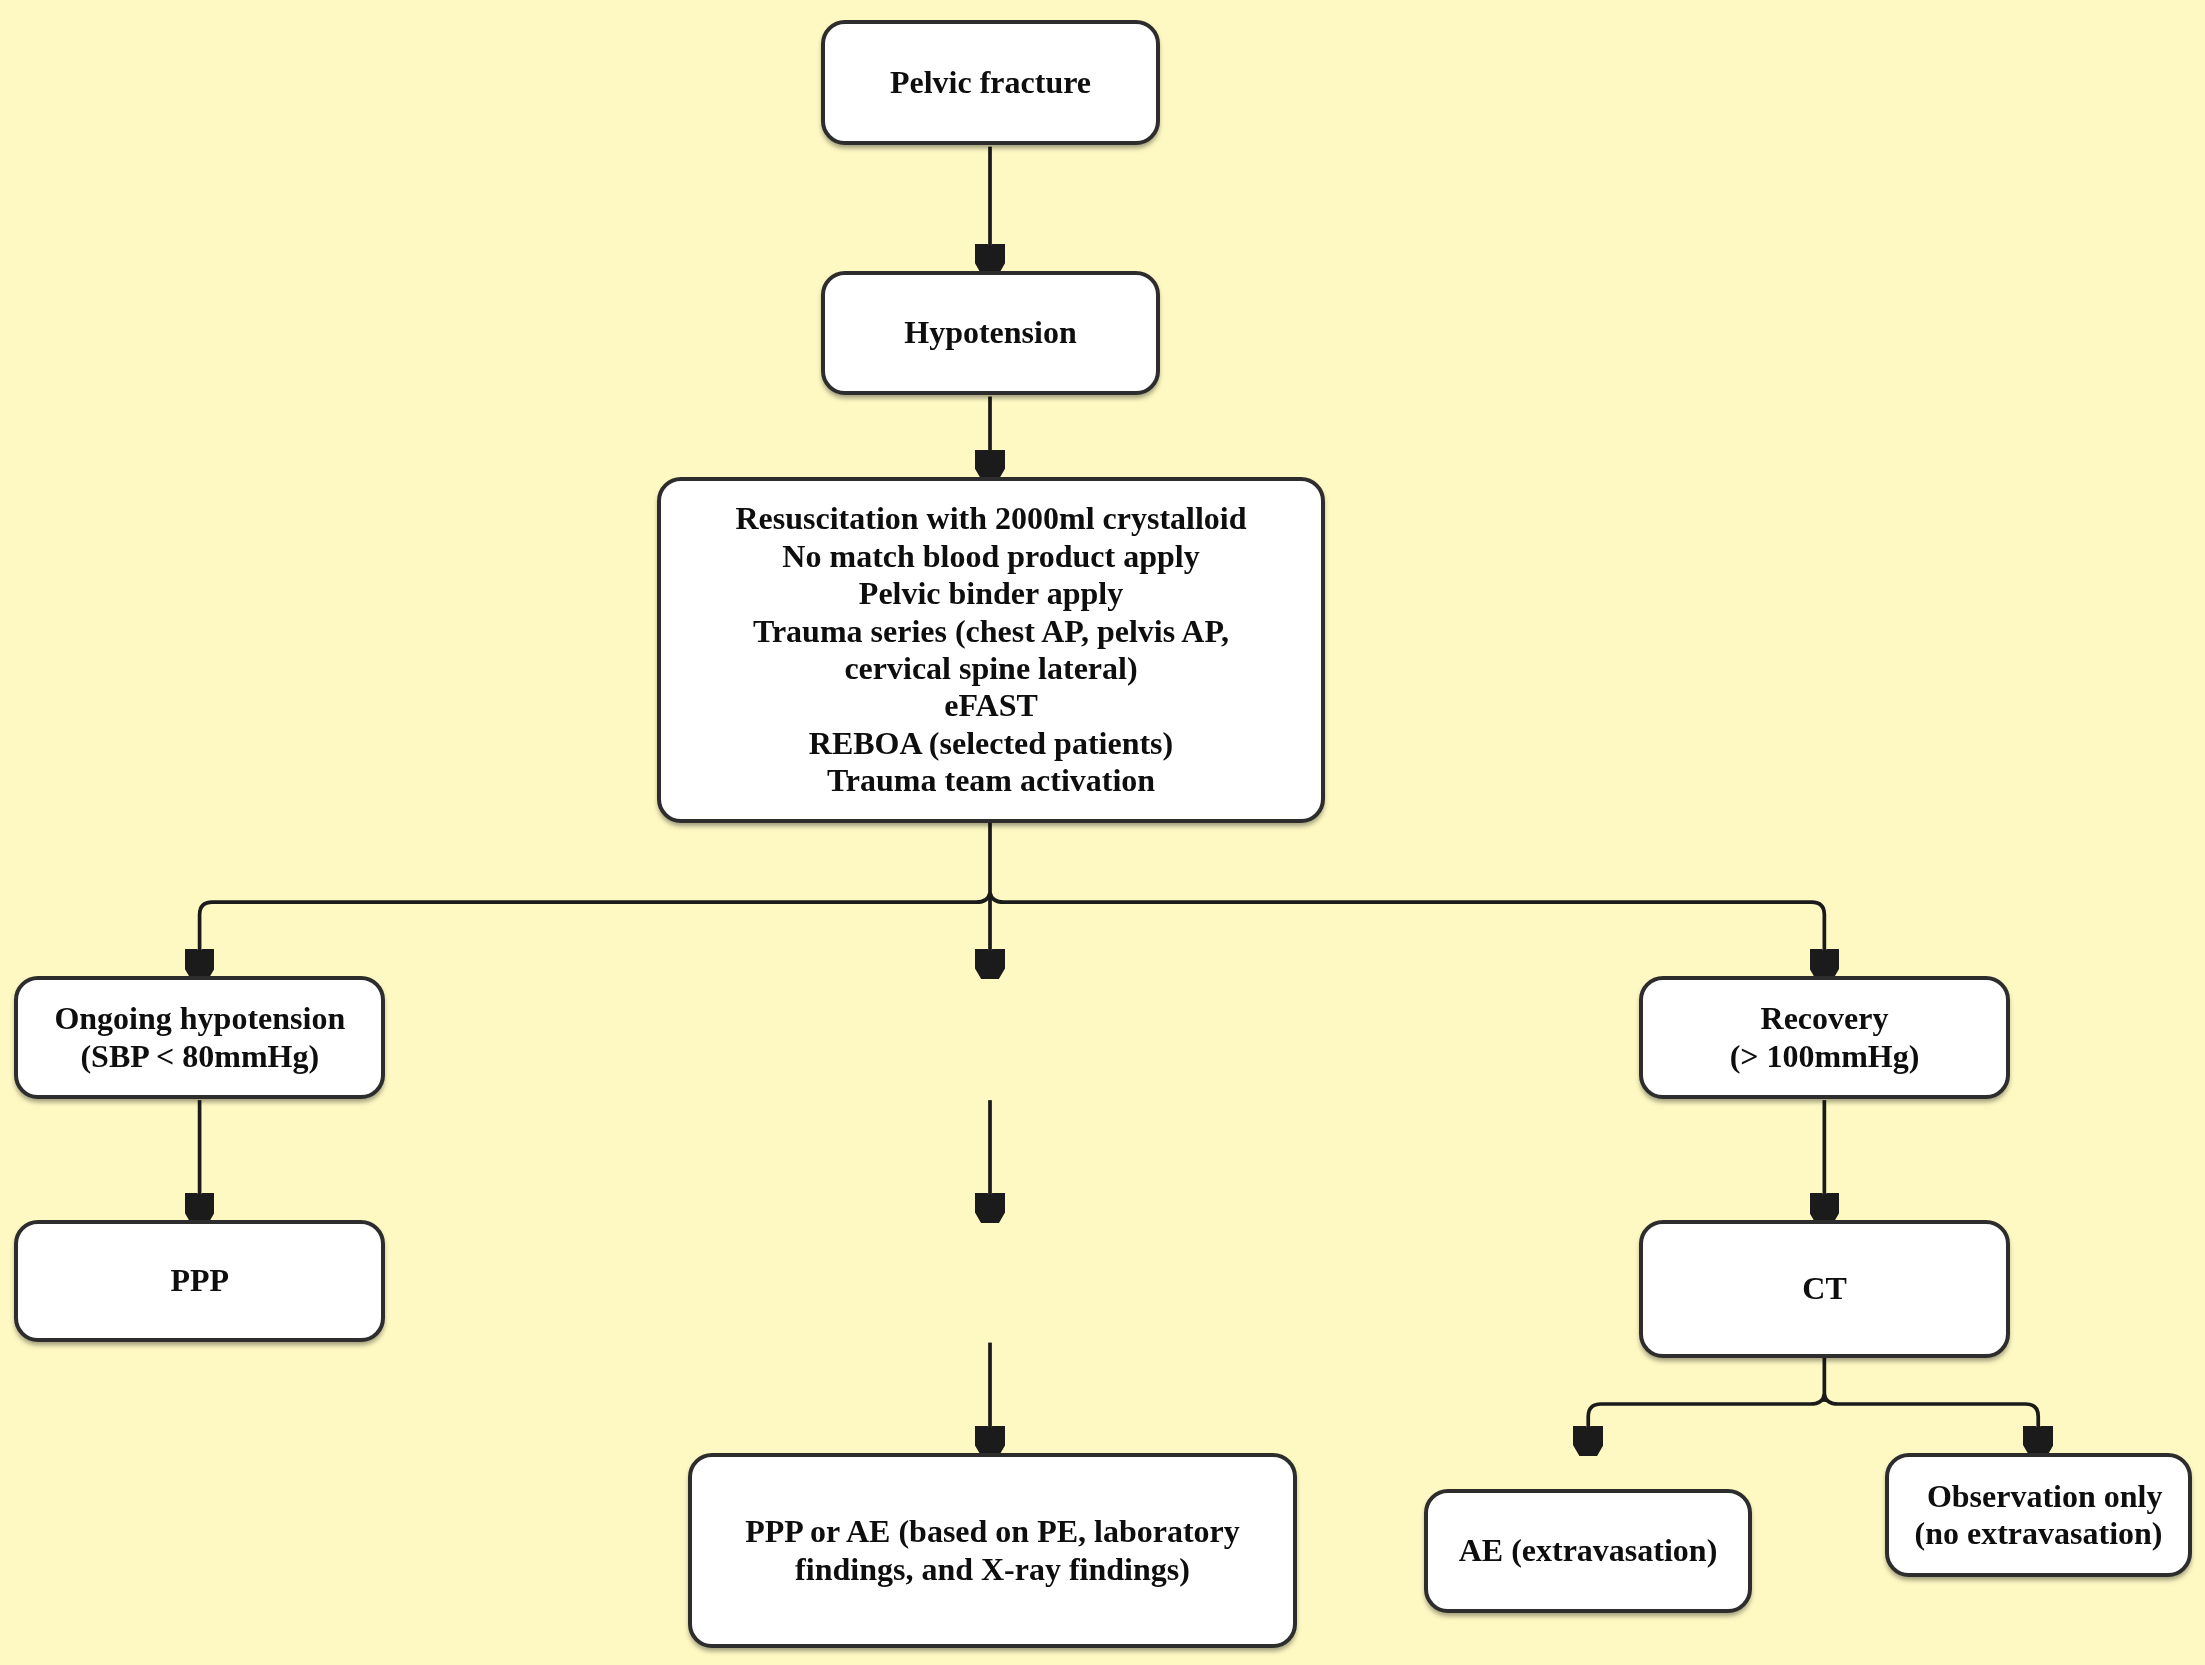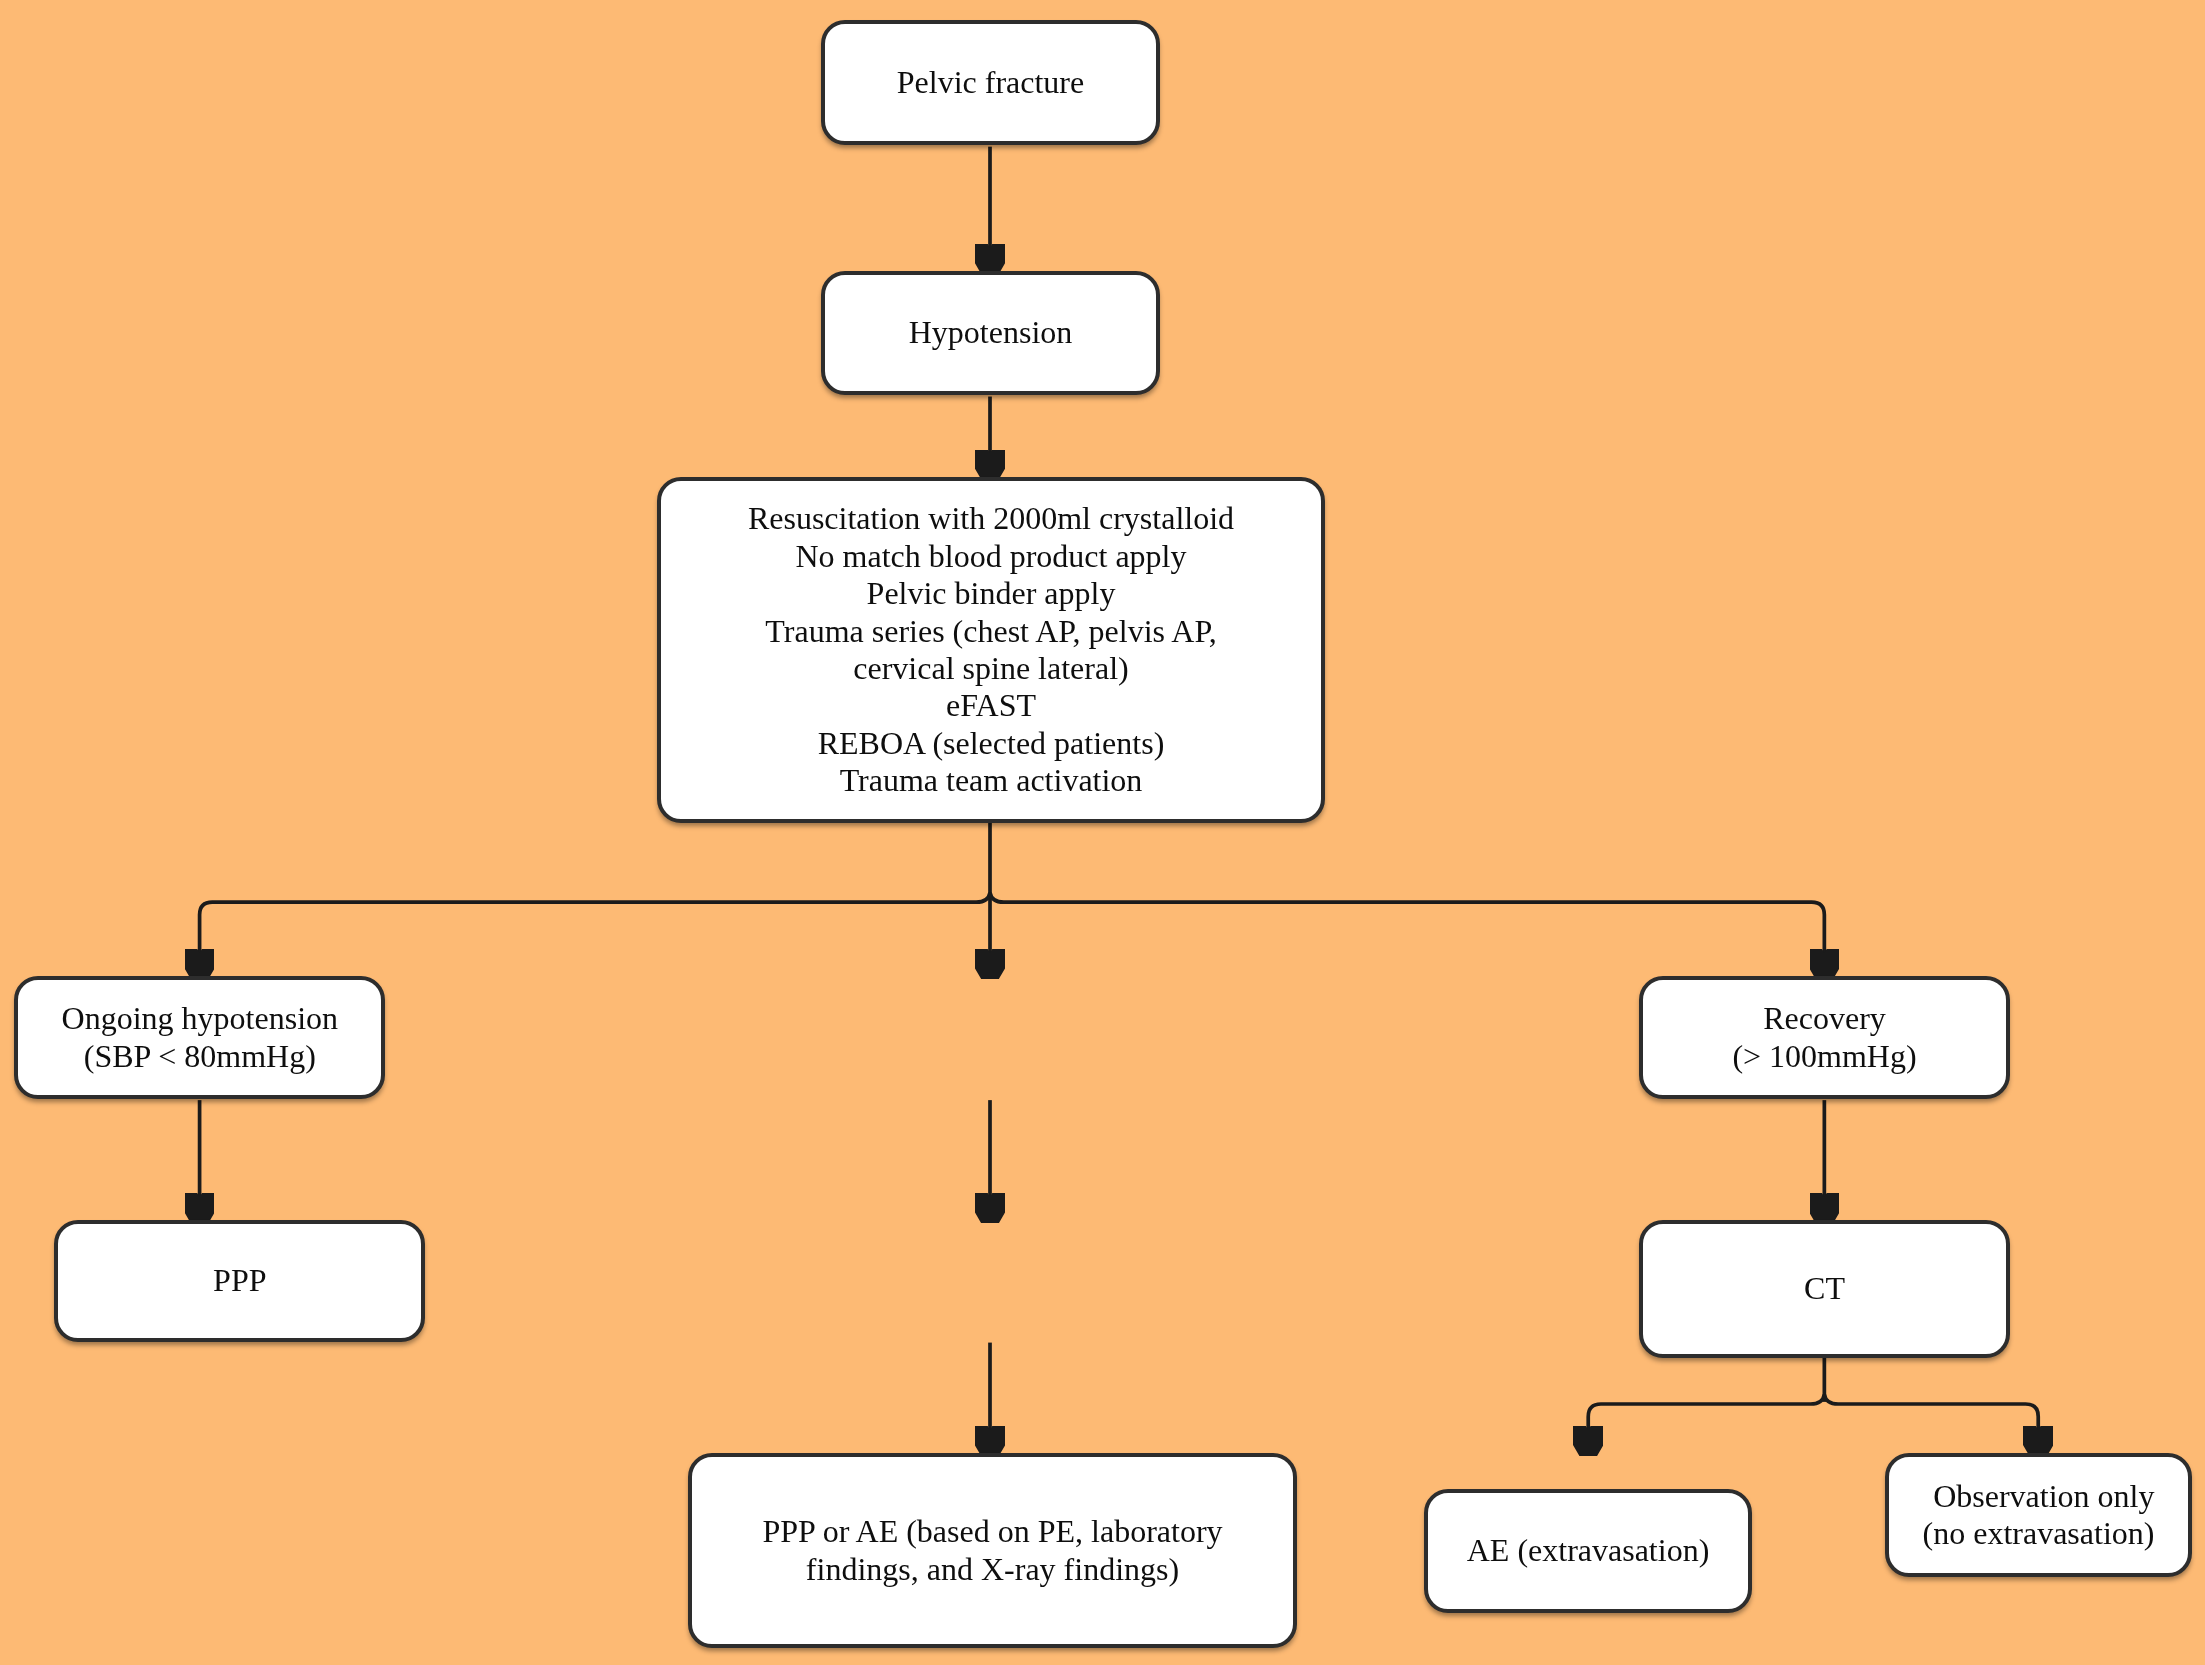--- a/index.html
+++ b/index.html
@@ -4,23 +4,24 @@
 <style>
   html, body {
     margin: 0;
     padding: 0;
     background: #ffffff;
   }
   .canvas {
     position: relative;
     width: 2205px;
     height: 1665px;
-    background: #fdba74;
+    background: #fef9c3;
     font-family: "Liberation Serif", "DejaVu Serif", serif;
     color: #0e0e0e;
+    font-weight: bold;
   }
   svg.connectors {
     position: absolute;
     left: 0; top: 0;
     width: 2205px; height: 1665px;
   }
   svg.connectors path {
     fill: none;
     stroke: #1b1b1b;
     stroke-width: 7;
@@ -97,21 +98,21 @@
     <span class="label">Ongoing hypotension
 (SBP &lt; 80mmHg)</span>
   </div>
 
 
   <div class="node" style="left:1639px; top:976px; width:371px; height:123px;">
     <span class="label">Recovery
 (&gt; 100mmHg)</span>
   </div>
 
-  <div class="node" style="left:14.3px; top:1220px; width:371px; height:122px;margin-left:40px;">
+  <div class="node" style="left:14.3px; top:1220px; width:371px; height:122px;">
     <span class="label">PPP</span>
   </div>
 
 
   <div class="node" style="left:1639px; top:1220px; width:371px; height:138px;">
     <span class="label">CT</span>
   </div>
 
   <div class="node" style="left:688px; top:1453px; width:609px; height:195px;">
     <span class="label">PPP or AE (based on PE, laboratory

